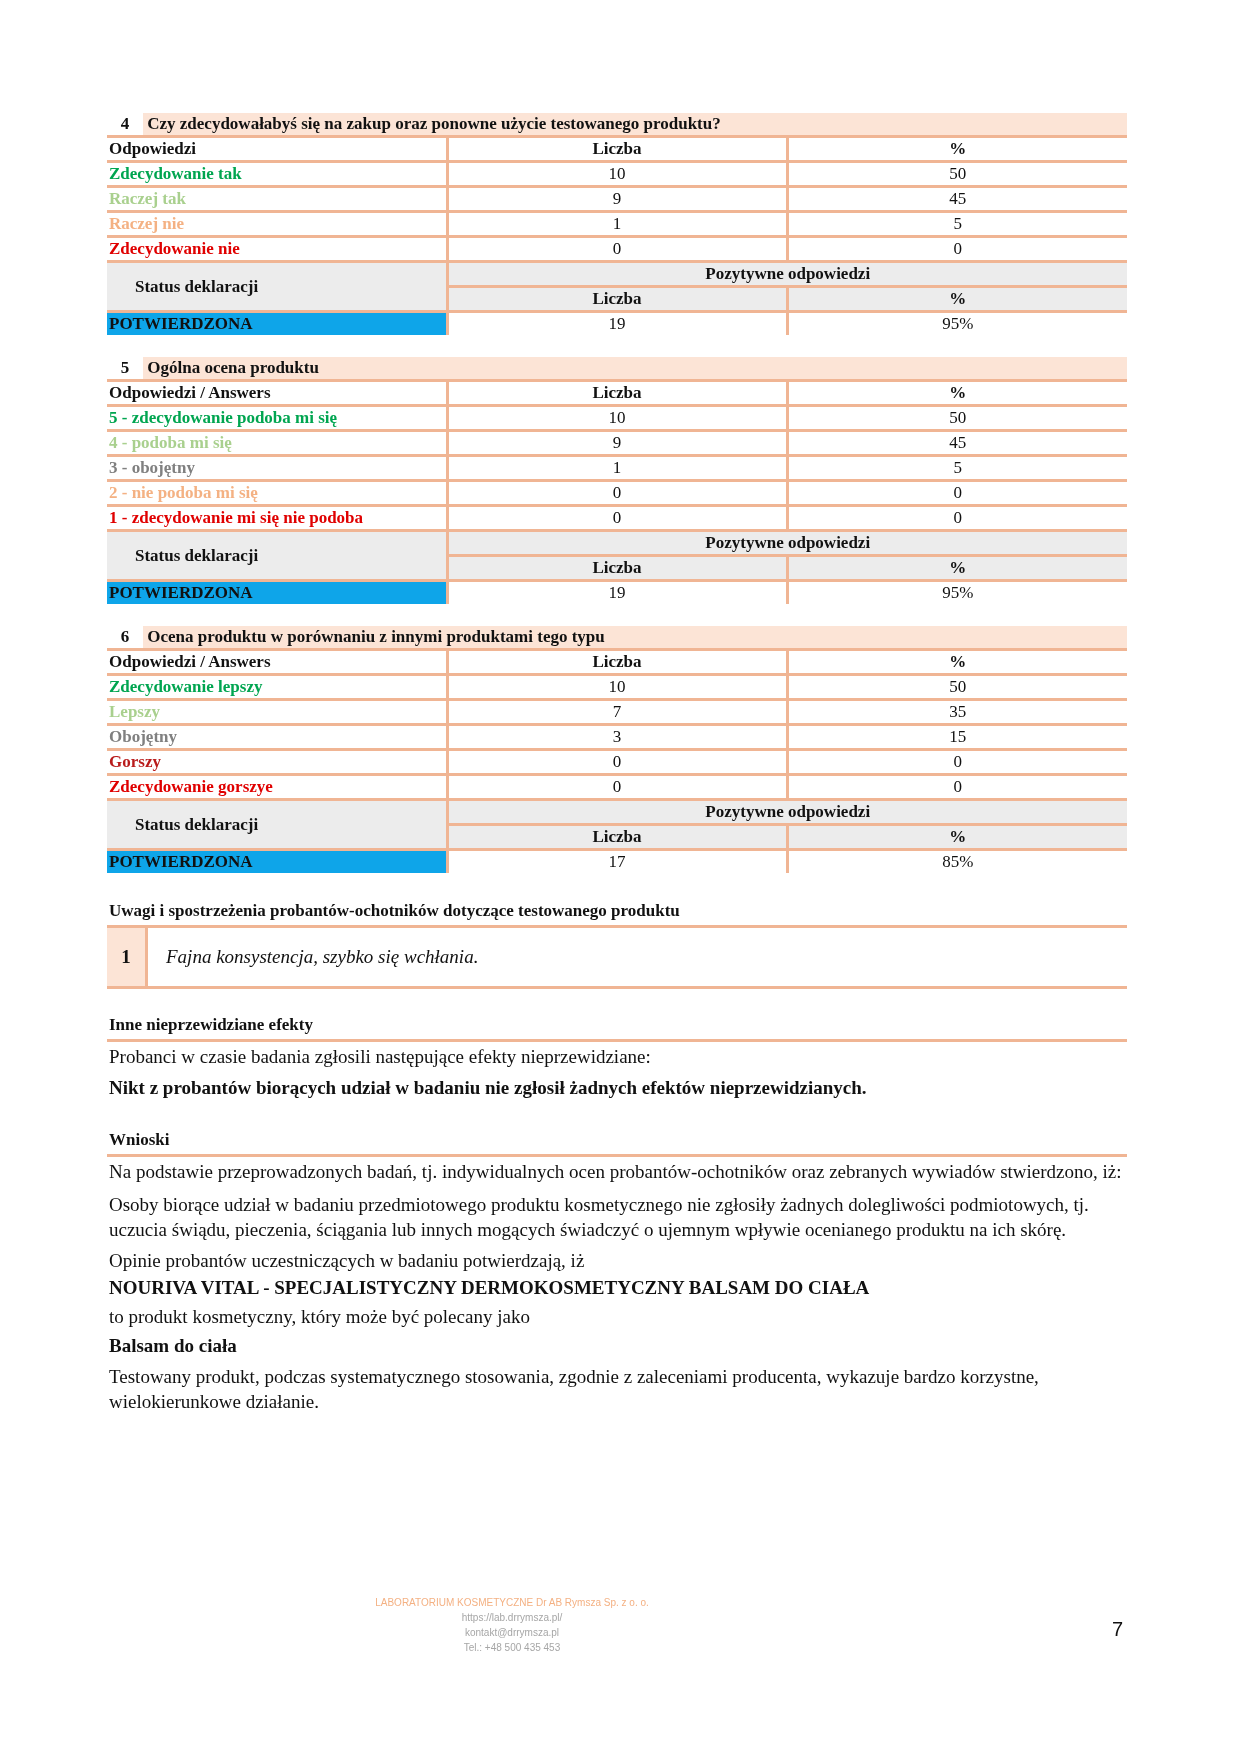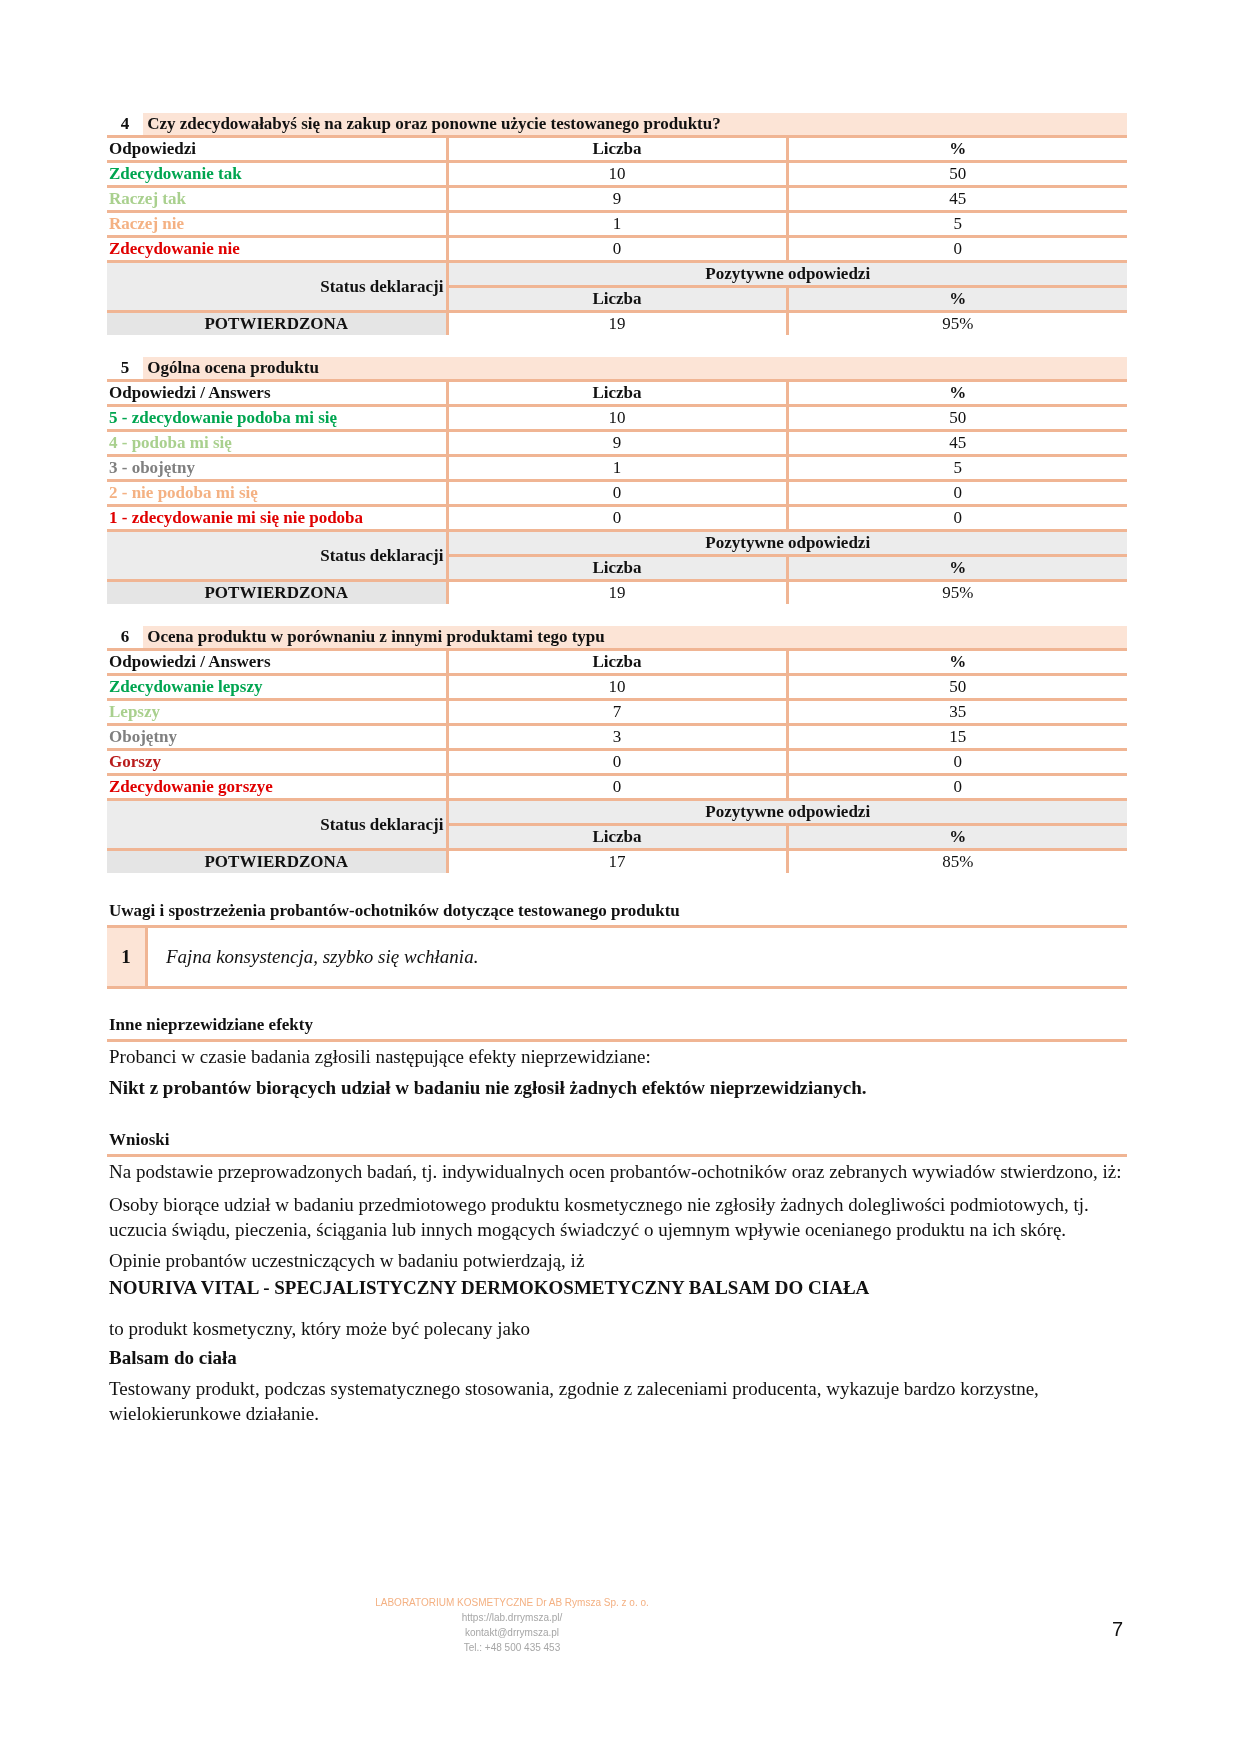--- a/index.html
+++ b/index.html
@@ -9,22 +9,22 @@
   .qtable { width: 1020px; border-collapse: collapse; table-layout: fixed; font-size: 17px; }
   .qtable td { padding: 0 2px; height: 22px; line-height: 22px; border-bottom: 3px solid #f0b594; }
   .qtable td.c1 { width: 410px; border-right: 3px solid #f0b594; }
   .qtable td.c2 { width: 276px; text-align: center; border-right: 3px solid #f0b594; }
   .qtable td.c3 { text-align: center; }
   .qtable .qhead td { background: #fce4d6; border-bottom: 3px solid #f0b594; font-weight: bold; }
   .qtable .qhead .qnum { display: inline-block; width: 36px; text-align: center; background: #fff; margin-left: -2px; }
   .qtable .colhead td { font-weight: bold; }
   .qtable .ans td.c1 { font-weight: bold; }
   .qtable .status td { background: #ececec; font-weight: bold; }
-  .qtable .status td.c1 { text-align: right; padding-left: 28px; }
-  .qtable .confirm td.c1 { background: #e5e5e5; text-align: center; font-weight: bold; border-bottom: none; }
+  .qtable .status td.c1 { text-align: left; padding-left: 28px; }
+  .qtable .confirm td.c1 { background: #0ea5e9; text-align: left; font-weight: bold; border-bottom: none; }
   .qtable .confirm td.c2, .qtable .confirm td.c3 { border-bottom: none; }
   .qtable .confirm td.c3 { border-right: none; }
 
   .section-gap { height: 22px; }
 
   .h-bold { font-weight: bold; font-size: 17px; padding: 4px 2px; }
   .rule { border-bottom: 3px solid #f0b594; }
 
   .comment { display: flex; border-bottom: 3px solid #f0b594; height: 58px; }
   .comment .num { width: 38px; background: #fce4d6; border-right: 3px solid #f0b594; font-weight: bold; font-size: 19px; display: flex; align-items: center; justify-content: center; }
@@ -205,21 +205,21 @@
   <div class="h-bold rule">Inne nieprzewidziane efekty</div>
   <div class="para" style="margin-top:2px">Probanci w czasie badania zgłosili następujące efekty nieprzewidziane:</div>
   <div class="para bold" style="margin-top:6px">Nikt z probantów biorących udział w badaniu nie zgłosił żadnych efektów nieprzewidzianych.</div>
 
   <div style="height:26px"></div>
   <div class="h-bold rule">Wnioski</div>
   <div class="para" style="margin-top:2px">Na podstawie przeprowadzonych badań, tj. indywidualnych ocen probantów-ochotników oraz zebranych wywiadów stwierdzono, iż:</div>
   <div class="para" style="margin-top:8px">Osoby biorące udział w badaniu przedmiotowego produktu kosmetycznego nie zgłosiły żadnych dolegliwości podmiotowych, tj. uczucia świądu, pieczenia, ściągania lub innych mogących świadczyć o ujemnym wpływie ocenianego produktu na ich skórę.</div>
   <div class="para" style="margin-top:6px">Opinie probantów uczestniczących w badaniu potwierdzają, iż</div>
   <div class="para bold" style="margin-top:2px">NOURIVA VITAL - SPECJALISTYCZNY DERMOKOSMETYCZNY BALSAM DO CIAŁA</div>
-  <div class="para" style="margin-top:16px">to produkt kosmetyczny, który może być polecany jako</div>
+  <div class="para" style="margin-top:4px">to produkt kosmetyczny, który może być polecany jako</div>
   <div class="para bold" style="margin-top:4px">Balsam do ciała</div>
   <div class="para" style="margin-top:6px">Testowany produkt, podczas systematycznego stosowania, zgodnie z zaleceniami producenta, wykazuje bardzo korzystne, wielokierunkowe działanie.</div>
 </div>
 
 <div class="footer">
   <div class="lab">LABORATORIUM KOSMETYCZNE Dr AB Rymsza Sp. z o. o.</div>
   <div>https://lab.drrymsza.pl/</div>
   <div>kontakt@drrymsza.pl</div>
   <div>Tel.: +48 500 435 453</div>
 </div>

